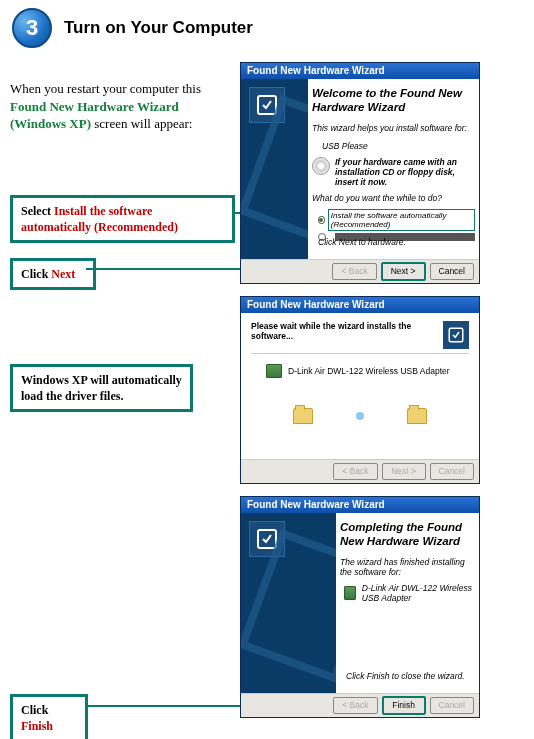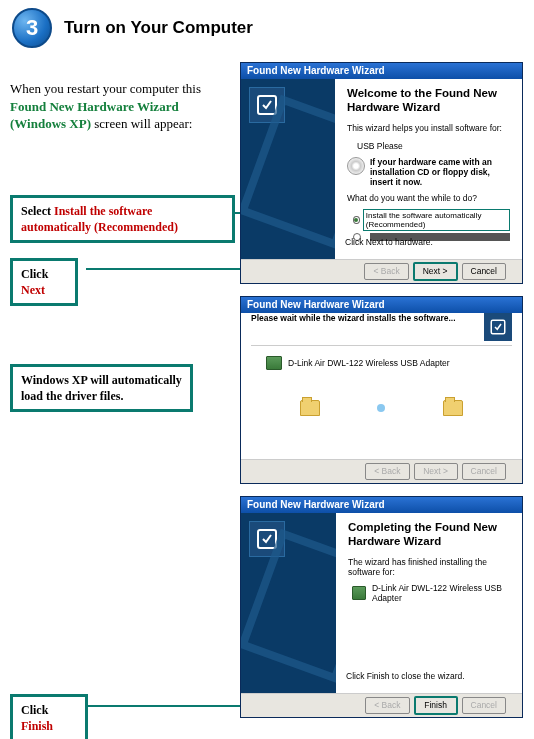--- a/index.html
+++ b/index.html
@@ -51,36 +51,36 @@
   left: 10px;
   border: 3px solid #0a7a6f;
   background: #fff;
   padding: 5px 8px;
   font-size: 12px;
   line-height: 1.35;
   font-weight: bold;
 }
 .callout .red { color: #c00000; font-weight: bold; }
 #co1 { top: 195px; width: 225px; }
-#co2 { top: 258px; width: 68px; }
+#co2 { top: 258px; width: 86px; }
 #co3 { top: 364px; width: 183px; }
 #co4 { top: 694px; width: 78px; }
 .leader {
   position: absolute;
   border-top: 2px solid #0a7a6f;
   height: 0;
 }
 #ld1 { top: 212px; left: 232px; width: 126px; }
 #ld2 { top: 268px; left: 86px; width: 370px; }
 #ld3 { top: 705px; left: 86px; width: 352px; }
 
 .wiz {
   position: absolute;
   left: 240px;
-  width: 283px;
+  width: 240px;
   border: 1px solid #0a2a5a;
   background: #e8e6e0;
   font-family: Tahoma, Arial, sans-serif;
 }
 #wiz1 { top: 62px; height: 222px; }
 #wiz2 { top: 296px; height: 188px; }
 #wiz3 { top: 496px; height: 222px; }
 .wiz-titlebar {
   background: linear-gradient(to bottom, #2a72d4, #0d4fa8);
   color: #fff;
@@ -112,23 +112,24 @@
   background: #1a4a7a;
   border: 1px solid #2a6aa0;
   display: flex;
   align-items: center;
   justify-content: center;
 }
 .wiz-sidebar-icon svg { width: 24px; height: 24px; }
 .wiz-content {
   flex: 1;
   background: #fff;
-  padding: 8px 12px;
+  padding: 8px 4px;
   font-size: 9px;
   position: relative;
+  font-style: italic;
 }
 .wiz-h1 {
   font-size: 11.5px;
   font-weight: bold;
   margin-bottom: 8px;
   line-height: 1.2;
 }
 .wiz-content p { font-size: 8.5px; margin-bottom: 6px; margin-top: 8px; }
 .wiz-row { display: flex; gap: 5px; align-items: flex-start; margin: 4px 0; }
 .cd-icon {
@@ -150,40 +151,40 @@
 }
 .highlighted { border: 1px solid #0a7a6f; padding: 1px 2px; display: inline-block; }
 .redacted { background: #555; color: #555; display: inline-block; width: 140px; height: 8px; margin-left: 6px; }
 .wiz-footer {
   height: 24px;
   border-top: 1px solid #ccc;
   display: flex;
   justify-content: flex-end;
   align-items: center;
   gap: 4px;
-  padding: 0 16px;
+  padding: 0 5px;
   background: #e8e6e0;
 }
 .wiz-btn {
   font-size: 8.5px;
   padding: 1px 8px;
   min-width: 44px;
   background: #e8e6e0;
   border: 1px solid #888;
   border-radius: 2px;
   text-align: center;
   line-height: 13px;
 }
 .wiz-btn.disabled { color: #aaa; }
 .wiz-btn.hl { border: 2px solid #0a7a6f; }
 
 .wiz-content-full {
   background: #fff;
   height: calc(100% - 16px - 24px);
-  padding: 0 10px;
+  padding: 8px 10px;
   font-size: 9px;
   position: relative;
 }
 .wiz-subhead {
   display: flex;
   justify-content: space-between;
   align-items: flex-start;
   border-bottom: 1px solid #ccc;
   padding-bottom: 4px;
   margin-bottom: 10px;

